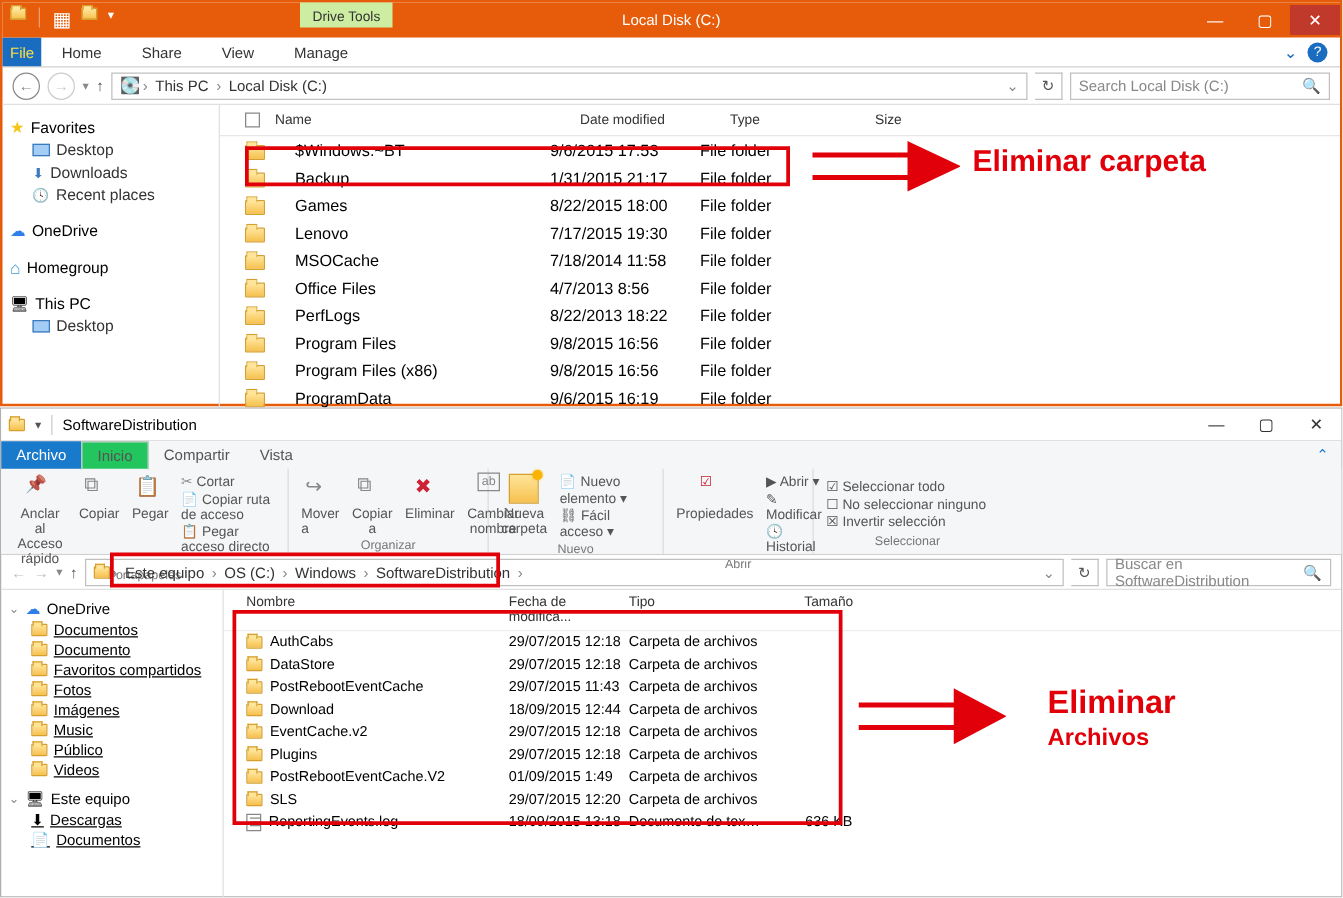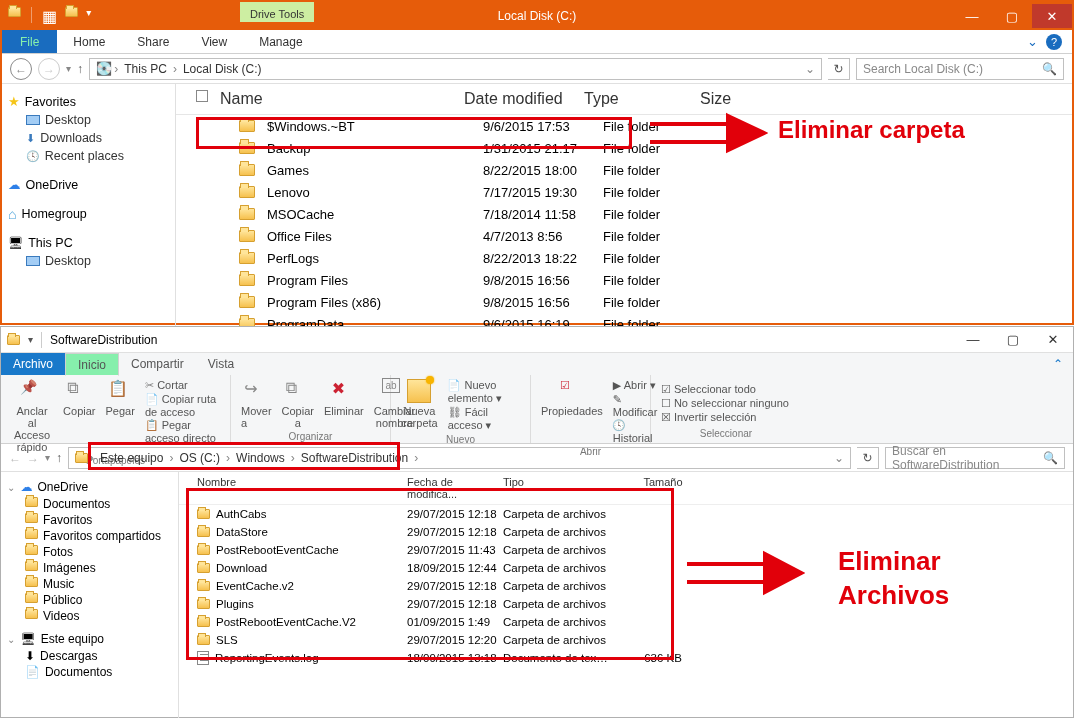--- a/index.html
+++ b/index.html
@@ -10,79 +10,79 @@
 .win1-title { height: 28px; background: #e65c0a; display: flex; align-items: center; position: relative; }
 .qat { display: flex; gap: 8px; padding: 0 6px; }
 .qat-sep { width: 1px; height: 16px; background: rgba(255,255,255,.4); margin: 0 2px; }
 .t-title { position: absolute; left: 50%; transform: translateX(-50%); color: #fff; font-size: 12px; }
 .wbtns { margin-left: auto; display: flex; }
 .wbtn { width: 40px; height: 24px; display: flex; align-items: center; justify-content: center; color: #fff; font-size: 13px; }
 .wbtn.close { background: #c0392b; }
 .drive-tools { position: absolute; top: 0; left: 238px; padding: 6px 10px 2px; background: #cdeea2; font-size: 11px; color: #333; }
 
 .ribbon-tabs { height: 24px; display: flex; align-items: stretch; border-bottom: 1px solid #d0d0d0; font-size: 12px; }
-.ftab { background: #196cbf; color: #86efac; padding: 0 18px; display: flex; align-items: center; }
+.ftab { background: #196cbf; color: #fde047; padding: 0 6px; display: flex; align-items: center; }
 .rtab { padding: 0 16px; display: flex; align-items: center; color: #333; cursor: default; }
 .rib-right { margin-left: auto; display: flex; align-items: center; gap: 8px; padding-right: 10px; color: #196cbf; font-size: 13px; }
 
 .addrbar { height: 30px; display: flex; align-items: center; border-bottom: 1px solid #e0e0e0; gap: 6px; padding: 0 8px; font-size: 12px; }
 .navbtn { width: 22px; height: 22px; border: 1px solid #8a8a8a; border-radius: 50%; display: flex; align-items: center; justify-content: center; color: #8a8a8a; }
 .addr { flex: 1; display: flex; align-items: center; gap: 2px; border: 1px solid #c0c0c0; height: 22px; padding: 0 6px; }
 .crumb { color: #333; padding: 0 4px; }
 .crumb-sep { color: #888; }
 .ref { width: 22px; text-align: center; color: #555; border: 1px solid #c0c0c0; border-left: 0; height: 22px; display: flex; align-items: center; justify-content: center; }
 .search { width: 208px; border: 1px solid #c0c0c0; height: 22px; padding: 0 6px; color: #888; display: flex; align-items: center; gap: 4px; }
 
 .body1 { display: flex; height: calc(325px - 28px - 24px - 30px); overflow: hidden; }
 .nav1 { width: 174px; border-right: 1px solid #e0e0e0; padding: 8px 4px; font-size: 12.5px; overflow: hidden; }
 .nav1 .grp { margin-bottom: 10px; }
 .nav1 .hd { display: flex; align-items: center; gap: 5px; padding: 2px 2px; font-weight: 500; }
 .nav1 .item { display: flex; align-items: center; gap: 5px; padding: 2px 2px 2px 20px; color: #333; }
 
 .list1 { flex: 1; position: relative; }
-.cols { display: flex; padding: 6px 20px; font-size: 16px; color: #333; border-bottom: 1px solid #e6e6e6; }
+.cols { display: flex; padding: 6px 20px; font-size: 11px; color: #333; border-bottom: 1px solid #e6e6e6; }
 .col { }
 .c-name { width: 244px; }
 .c-date { width: 120px; }
 .c-type { width: 116px; }
 .c-size { width: 60px; }
 .rows { font-size: 13px; }
 .row { display: flex; padding: 2px 20px; align-items: center; height: 22px; }
-.row .c-name { display: flex; align-items: center; gap: 12px; margin-left: 43px; }
+.row .c-name { display: flex; align-items: flex-end; gap: 24px; }
 
 
 .win2 { position: absolute; top: 326px; left: 0; width: 1074px; height: 392px; border: 1px solid #b0b0b0; background: #fff; }
 .win2-title { height: 26px; background: #fff; display: flex; align-items: center; padding: 0 0 0 6px; border-bottom: 1px solid #e0e0e0; }
 .t2-title { font-size: 12px; margin-left: 6px; }
 .wbtns2 { margin-left: auto; display: flex; }
 .wbtn2 { width: 40px; height: 24px; display: flex; align-items: center; justify-content: center; color: #333; font-size: 13px; }
 
 .ribbon2 { background: #f5f6f7; border-bottom: 1px solid #d0d0d0; }
 .tabs2 { height: 22px; display: flex; align-items: stretch; font-size: 12px; }
 .ftab2 { background: #1979ca; color: #fff; padding: 0 12px; display: flex; align-items: center; }
 .rtab2 { padding: 0 12px; display: flex; align-items: center; color: #555; }
-.rtab2.active { background: #86efac; border: 1px solid #d0d0d0; border-bottom-color: #f5f6f7; margin-bottom: -1px; }
+.rtab2.active { background: #22c55e; border: 1px solid #d0d0d0; border-bottom-color: #f5f6f7; margin-bottom: -1px; }
 .rib-right2 { margin-left: auto; padding-right: 10px; display: flex; align-items: center; color: #1979ca; }
 .ribcontent { height: 68px; background: #f5f6f7; display: flex; font-size: 11px; color: #555; }
 .ribgrp { border-right: 1px solid #dcdcdc; padding: 4px 10px; display: flex; flex-direction: column; justify-content: space-between; }
 .ribgrp .big { display: flex; gap: 10px; align-items: flex-start; }
 .ribgrp .bigbtn { display: flex; flex-direction: column; align-items: center; gap: 2px; }
 .ribgrp .bigbtn .ic { width: 24px; height: 24px; }
 .ribgrp .small { display: flex; flex-direction: column; gap: 1px; }
 .ribgrp .glbl { text-align: center; color: #777; font-size: 10px; margin-top: 2px; }
 
 .addrbar2 { height: 28px; display: flex; align-items: center; padding: 0 8px; gap: 6px; font-size: 12px; border-bottom: 1px solid #e0e0e0; }
 .addr2 { flex: 1; display: flex; align-items: center; gap: 2px; border: 1px solid #c0c0c0; height: 22px; padding: 0 6px; }
 .search2 { width: 180px; border: 1px solid #c0c0c0; height: 22px; padding: 0 6px; color: #888; display: flex; align-items: center; gap: 4px; }
 
 .body2 { display: flex; height: calc(392px - 26px - 22px - 68px - 28px); overflow: hidden; }
 .nav2 { width: 178px; border-right: 1px solid #e0e0e0; padding: 6px 4px; font-size: 12px; overflow: hidden; }
 .nav2 .grp { margin-bottom: 6px; }
 .nav2 .hd { display: flex; align-items: center; gap: 5px; padding: 2px 2px; }
-.nav2 .item { display: flex; align-items: flex-start; gap: 5px; padding: 1px 2px 1px 20px; }
+.nav2 .item { display: flex; align-items: center; gap: 5px; padding: 1px 2px 1px 20px; text-decoration: underline; }
 
 .list2 { flex: 1; }
 .cols2 { display: flex; padding: 4px 18px; font-size: 11px; color: #333; border-bottom: 1px solid #eee; }
 .c2-name { width: 210px; }
 .c2-date { width: 96px; }
 .c2-type { width: 130px; }
 .c2-size { width: 60px; text-align: center; }
 .rows2 { font-size: 11.5px; }
 .row2 { display: flex; padding: 1px 18px; align-items: center; height: 18px; }
 .row2 .c2-name { display: flex; align-items: center; gap: 6px; }
@@ -465,21 +465,21 @@
             <span class="i-onedrive"></span>
             <span>OneDrive</span>
           </div>
         <div id="nav2-od">
             <div class="item">
               <span class="i-folder-sm"></span>
               <span>Documentos</span>
             </div>
             <div class="item">
               <span class="i-folder-sm"></span>
-              <span>Favoritos</span>
+              <span>Documento</span>
             </div>
             <div class="item">
               <span class="i-folder-sm"></span>
               <span>Favoritos compartidos</span>
             </div>
             <div class="item">
               <span class="i-folder-sm"></span>
               <span>Fotos</span>
             </div>
             <div class="item">
@@ -626,13 +626,13 @@
 
 <div class="arrow" style="top:548px;left:685px;">
 <svg width="120" height="50">
       <g fill="none" stroke="#e1000a" stroke-width="4">
 <path d="M2 16 H80 M2 34 H80"></path>
         <path d="M80 6 L116 25 L80 44 Z" fill="#e1000a"></path>
       </g>
     </svg>
 </div>
 <div class="annot" style="top:546px;left:838px;font-size:26px;">Eliminar</div>
-<div class="annot" style="top:580px;left:838px;font-size:26px;">Archivos</div>
+<div class="annot" style="top:580px;left:838px;font-size:19px;">Archivos</div>
 
 </body></html>

